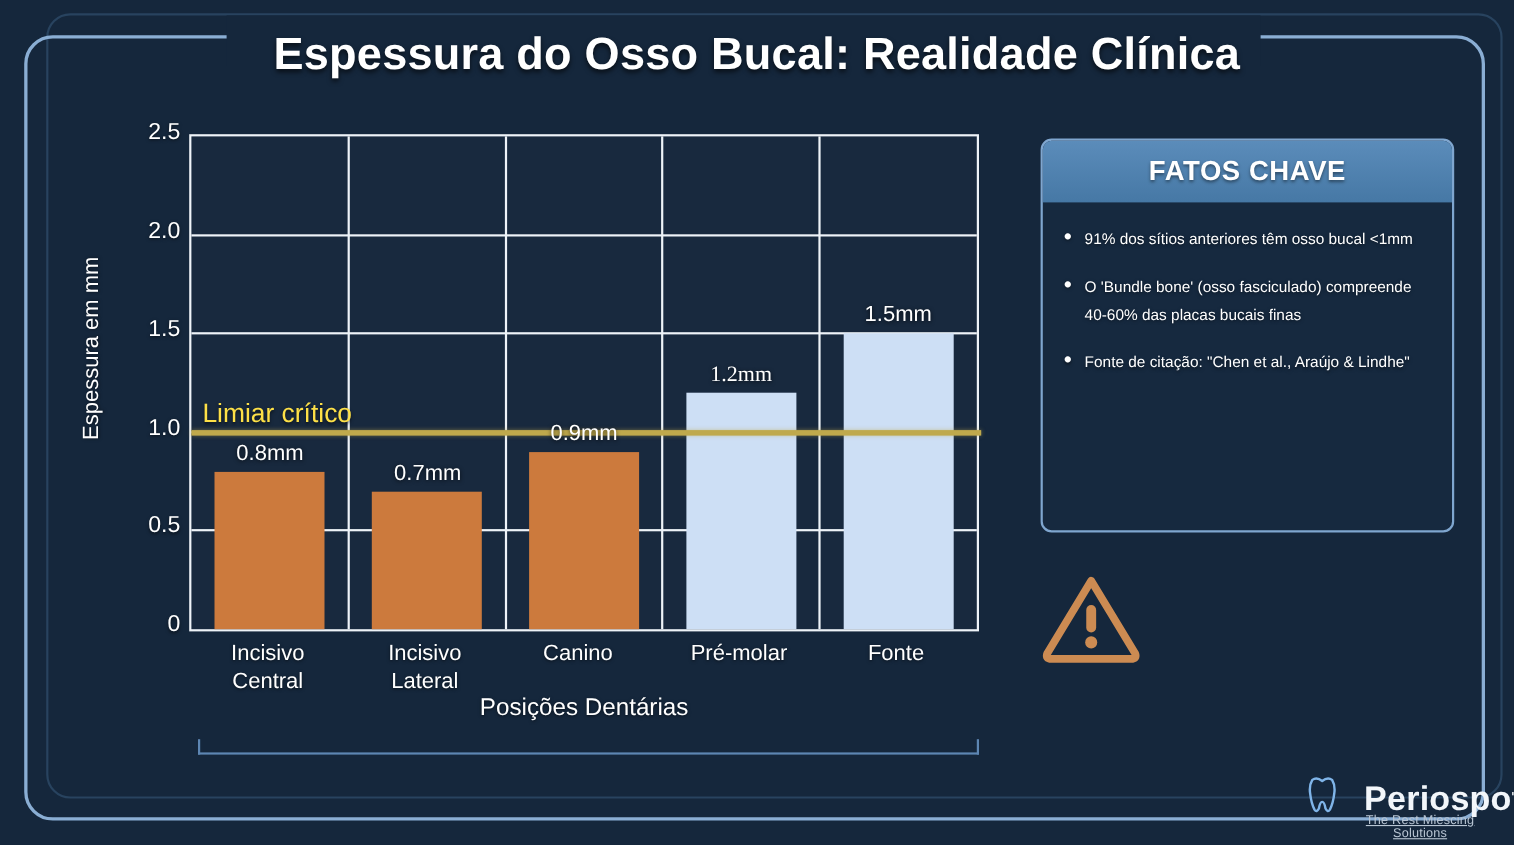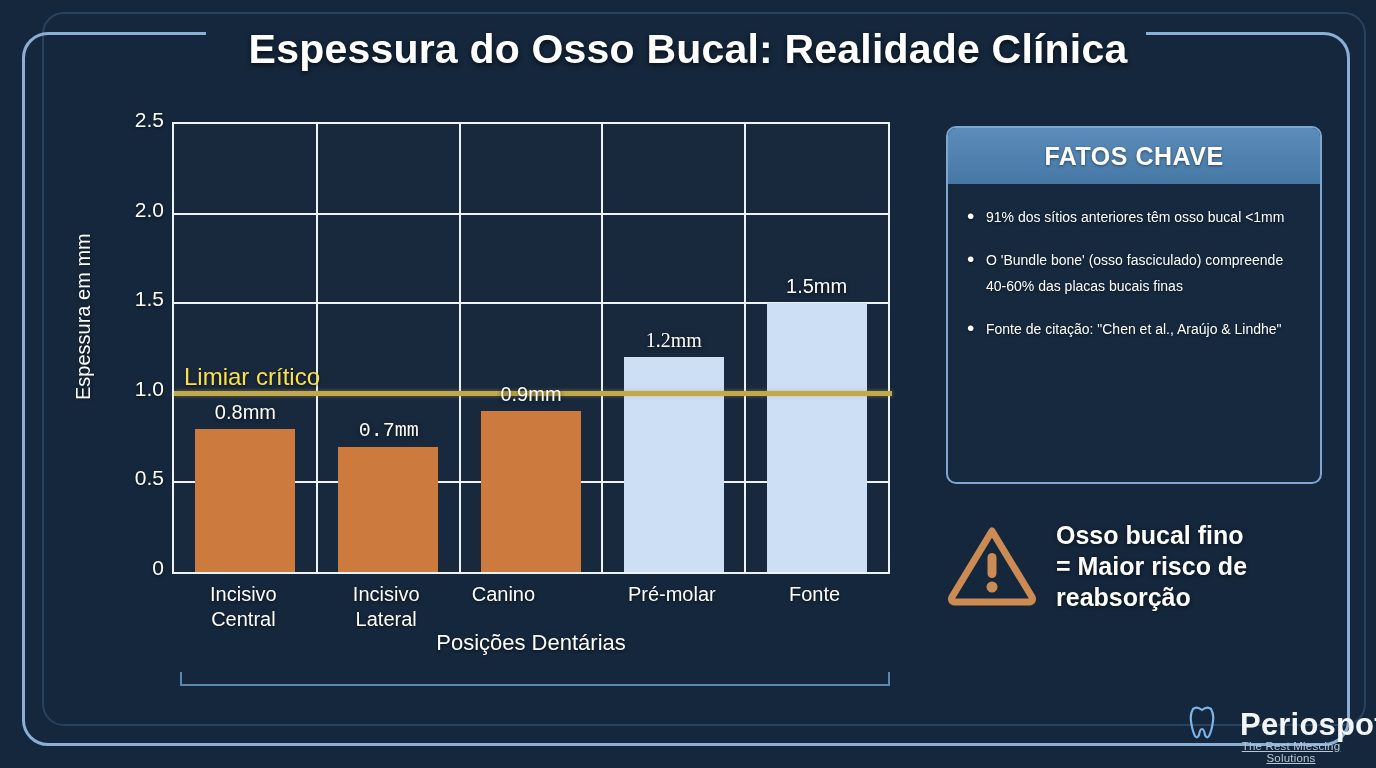--- a/index.html
+++ b/index.html
@@ -164,37 +164,37 @@
         <div class="bar" style="left: 21.42px; width: 99.96px; height: 143.36px; background: rgb(204, 122, 61);"></div>
         <div class="bar" style="left: 164.22px; width: 99.96px; height: 125.44px; background: rgb(204, 122, 61);"></div>
         <div class="bar" style="left: 307.02px; width: 99.96px; height: 161.28px; background: rgb(204, 122, 61);"></div>
         <div class="bar" style="left: 449.82px; width: 99.96px; height: 215.04px; background: rgb(205, 223, 245);"></div>
         <div class="bar" style="left: 592.62px; width: 99.96px; height: 268.8px; background: rgb(205, 223, 245);"></div>
       </div>
     <div id="threshold-line" style="top: 266.8px; background: rgb(191, 169, 76);"></div>
     <div id="threshold-label" style="left: 10px; top: 238.8px;">Limiar crítico</div>
     <div id="bar-labels">
         <div class="bar-label" style="left: 0px; width: 142.8px; top: 276.64px;">0.8mm</div>
-        <div class="bar-label" style="left: 142.8px; width: 144px; top: 294.56px; font-family: Liberation Mono, monospace;">0.7mm</div>
+        <div class="bar-label" style="left: 142.8px; width: 144px; top: 294.56px;">0.7mm</div>
         <div class="bar-label" style="left: 285.6px; width: 142.8px; top: 258.72px;">0.9mm</div>
         <div class="bar-label" style="left: 428.4px; width: 142.8px; top: 204.96px; font-family: Liberation Serif, serif;">1.2mm</div>
         <div class="bar-label" style="left: 571.2px; width: 142.8px; top: 151.2px;">1.5mm</div>
       </div>
   </div>
 
   <div id="x-ticks">
       <div class="xtick" style="left: 172px; width: 142.8px; top: 482px;">
         <div>Incisivo</div>
         <div>Central</div>
       </div>
       <div class="xtick" style="left: 314.8px; width: 142.8px; top: 482px;">
         <div>Incisivo</div>
         <div>Lateral</div>
       </div>
-      <div class="xtick" style="left: 432px; width: 142.8px; top: 482px; text-align: center;">
+      <div class="xtick" style="left: 454px; width: 142.8px; top: 482px; text-align: center;">
         <div>Canino</div>
       </div>
       <div class="xtick" style="left: 600.4px; width: 142.8px; top: 482px;">
         <div>Pré-molar</div>
       </div>
       <div class="xtick" style="left: 743.2px; width: 142.8px; top: 482px;">
         <div>Fonte</div>
       </div>
     </div>
 
@@ -212,25 +212,20 @@
 </div>
 
 <div id="warning">
   <span>
     <svg width="92" height="84" viewBox="0 0 92 84">
       <path d="M46 8 L86 74 Q88 79 82 79 L10 79 Q4 79 6 74 Z" fill="none" stroke="#cc8b52" stroke-width="7" stroke-linejoin="round"></path>
       <rect x="41.5" y="30" width="9" height="25" rx="4.5" fill="#cc8b52"></rect>
       <circle cx="46" cy="64" r="5.5" fill="#cc8b52"></circle>
     </svg>
   </span>
-  <div id="warning-text">
-    <div>Osso bucal fino</div>
-    <div>= Maior risco de</div>
-    <div>reabsorção</div>
-  </div>
 </div>
 
 <div id="logo">
   <span>
     <svg width="28" height="34" viewBox="0 0 28 34">
       <path d="M5 3 Q2 8 3 15 Q4 24 7 30 Q9 33 11 29 Q12 23 14 23 Q16 23 17 29 Q19 33 21 30 Q24 24 25 15 Q26 8 23 3 Q19 0 14 4 Q9 0 5 3 Z" fill="none" stroke="#7fb4e8" stroke-width="2.2" stroke-linejoin="round"></path>
     </svg>
   </span>
   <span id="logo-text">Periospot</span>
 </div>

